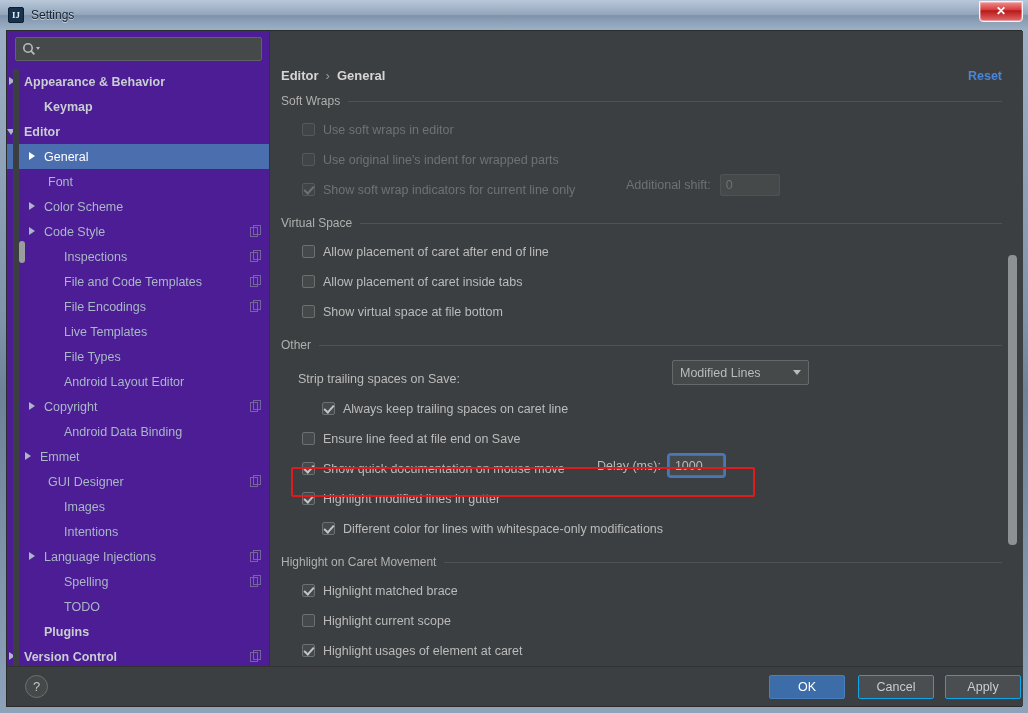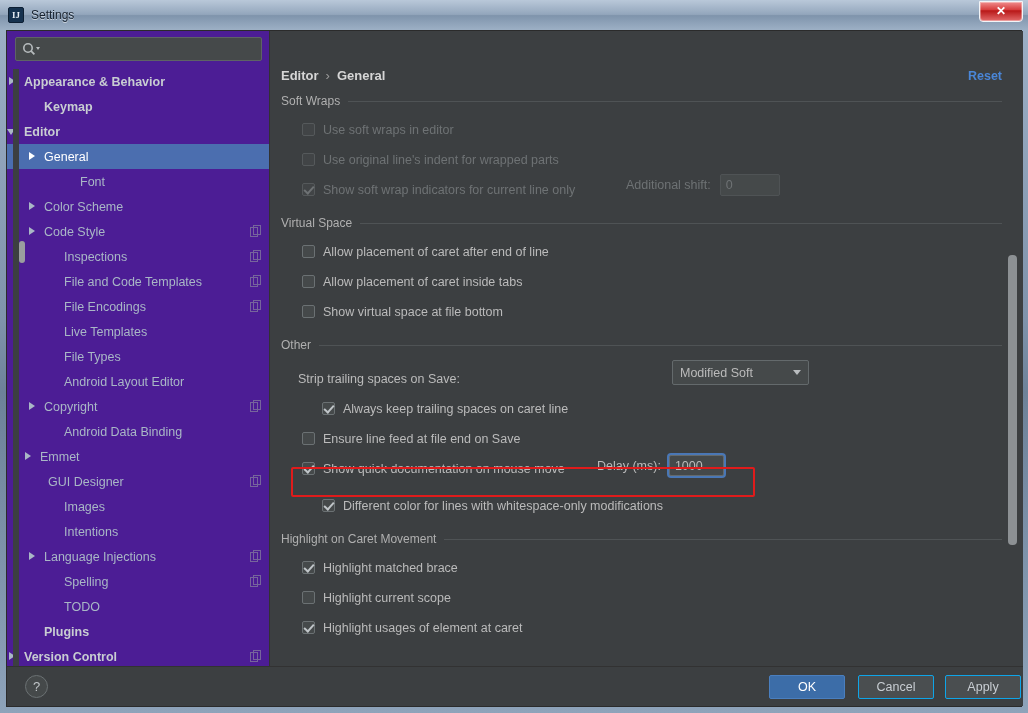--- a/index.html
+++ b/index.html
@@ -311,21 +311,21 @@
             <span class="lbl">Keymap</span>
           </div>
           <div class="tree-row bold" style="padding-left: 0px;">
             <span class="twisty down" style="margin-right: 6px;"></span>
             <span class="lbl">Editor</span>
           </div>
           <div class="tree-row selected" style="padding-left: 20px;">
             <span class="twisty right" style="margin-right: 6px;"></span>
             <span class="lbl">General</span>
           </div>
-          <div class="tree-row" style="padding-left: 56px;">
+          <div class="tree-row" style="padding-left: 24px;">
             <span class="twisty" style="margin-right: 6px;"></span>
             <span class="lbl">Font</span>
           </div>
           <div class="tree-row" style="padding-left: 20px;">
             <span class="twisty right" style="margin-right: 6px;"></span>
             <span class="lbl">Color Scheme</span>
           </div>
           <div class="tree-row" style="padding-left: 20px;">
             <span class="twisty right" style="margin-right: 6px;"></span>
             <span class="lbl">Code Style</span>
@@ -505,21 +505,21 @@
 
         <div class="section-head">
           <span>Other</span>
           <span class="line"></span>
         </div>
         <div style="position:relative;">
           <div class="gap"></div>
           <div class="row" id="strip-row">
             <span id="strip-label">Strip trailing spaces on Save:</span>
             <div id="strip-select">
-              <span>Modified Soft</span>
+              <span>Modified Lines</span>
               <span class="caret"></span>
             </div>
           </div>
           <div class="gap-s"></div>
           <div class="row indent2">
             <span class="cb checked"></span>
             <span>Always keep trailing spaces on caret line</span>
           </div>
           <div class="gap-s"></div>
           <div class="row indent1">
@@ -529,20 +529,24 @@
           <div class="gap-s"></div>
           <div class="row indent1" id="quickdoc-row">
             <span class="cb checked"></span>
             <span>Show quick documentation on mouse move</span>
             <span id="delay-group">
               <span>Delay (ms):</span>
               <input id="delay-input" class="txt-field" type="text" value="1000" style="">
             </span>
           </div>
           <div class="gap-s"></div>
+          <div class="row indent1">
+            <span class="cb checked"></span>
+            <span>Highlight modified lines in gutter</span>
+          </div>
           <div class="gap-s"></div>
           <div class="row indent2">
             <span class="cb checked"></span>
             <span>Different color for lines with whitespace-only modifications</span>
           </div>
 
           <div id="quickdoc-highlight"></div>
         </div>
 
         <div class="gap"></div>

